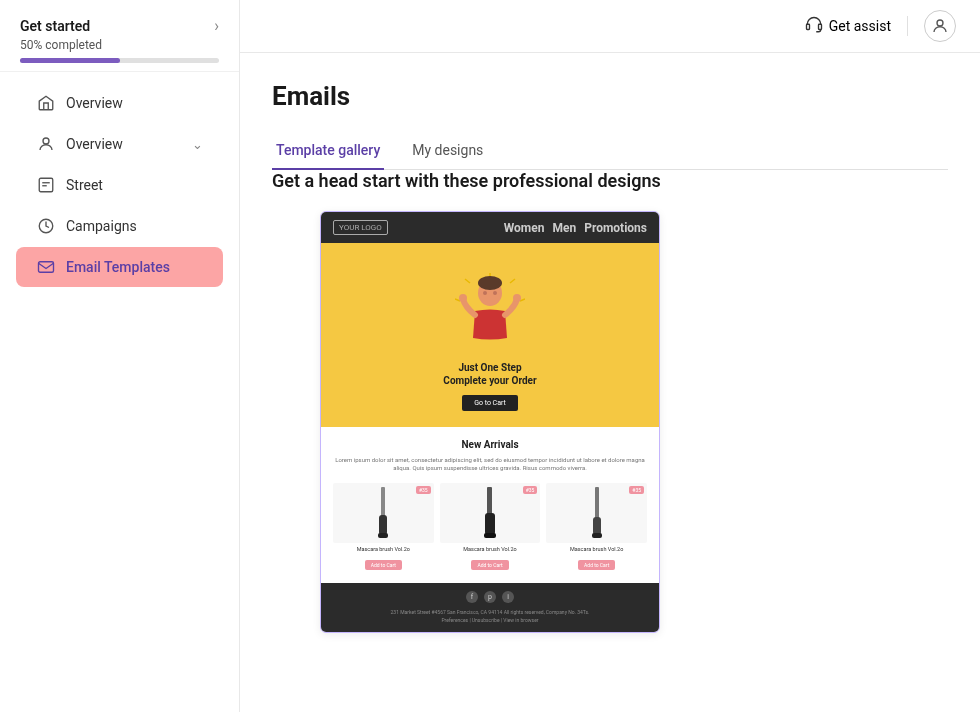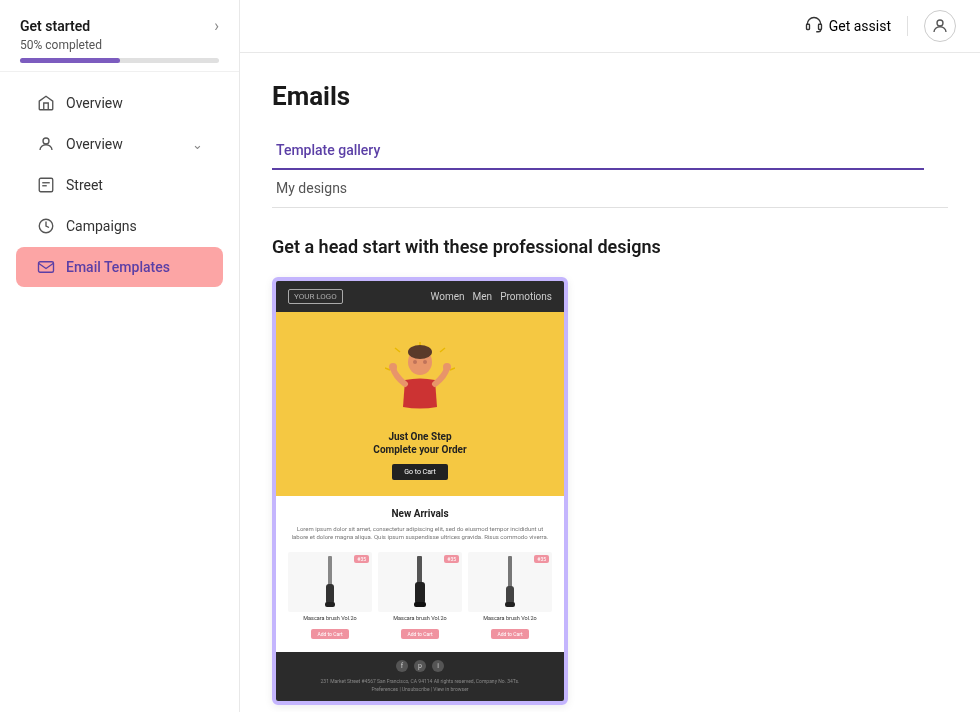--- a/index.html
+++ b/index.html
@@ -157,22 +157,20 @@
       font-size: 26px;
       font-weight: 700;
       color: #1a1a1a;
       margin-bottom: 20px;
     }
 
     .tabs {
       display: flex;
       gap: 0;
       border-bottom: 1px solid #e0e0e0;
-      margin-bottom: 28px;
-      flex-direction: column;
     }
 
     .tab {
       padding: 10px 4px;
       margin-right: 24px;
       font-size: 14px;
       color: #555;
       cursor: pointer;
       border-bottom: 2px solid transparent;
       position: relative;
@@ -186,25 +184,26 @@
     }
 
     .section-heading {
       font-size: 18px;
       font-weight: 600;
       color: #1a1a1a;
       margin-bottom: 20px;
     }
 
     .template-preview {
-      width: 296px;
-      border: 4px solid #c4b5fd;
+      width: 340px;
+      border: 1px solid #c4b5fd;
       border-radius: 6px;
       overflow: hidden;
       box-shadow: 0 2px 8px rgba(0,0,0,0.08);
+      margin-left: 48px;
     }
 
     .tmpl-header {
       background: #2b2b2b;
       padding: 8px 12px;
       display: flex;
       align-items: center;
       justify-content: space-between;
     }
 
@@ -212,22 +211,23 @@
       font-size: 8px;
       color: #aaa;
       border: 1px solid #aaa;
       padding: 2px 5px;
       border-radius: 2px;
     }
 
     .tmpl-nav {
       display: flex;
       gap: 8px;
-      font-size: 10px;
+      font-size: 12px;
       color: #ccc;
+      font-weight: bold;
     }
 
     .tmpl-hero {
       background: #f5c842;
       display: flex;
       flex-direction: column;
       align-items: center;
       padding: 30px 12px 16px;
       position: relative;
     }

